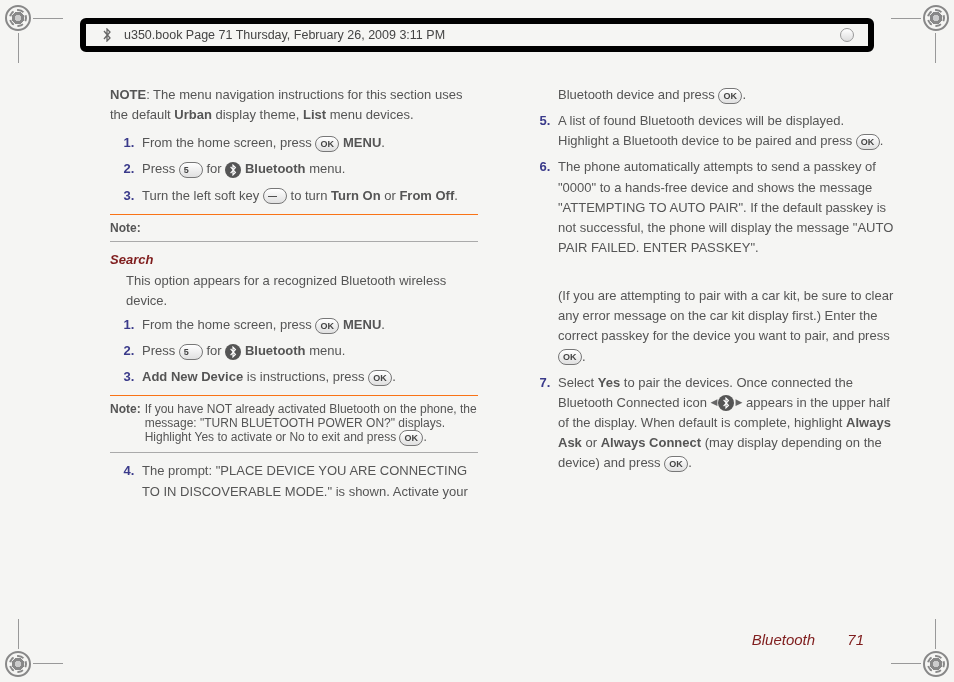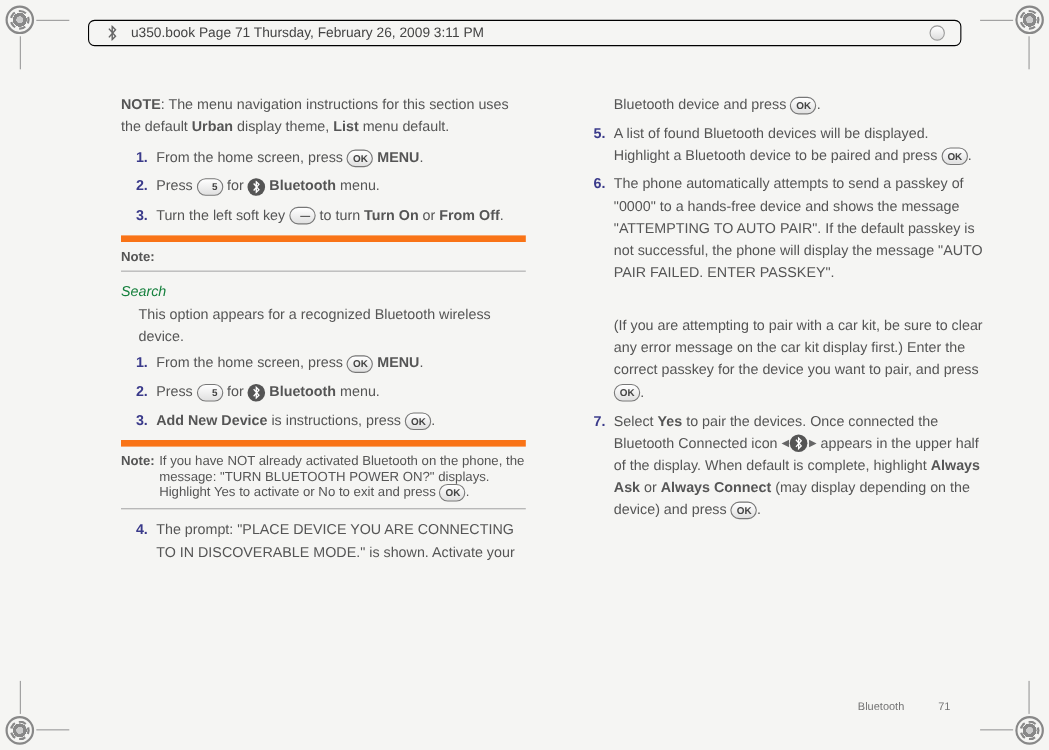--- a/index.html
+++ b/index.html
@@ -39,21 +39,21 @@
   .br .gear { bottom: 0; right: 0; }
   .crop-corner .hline { position:absolute; height:1px; width:30px; background:#999; }
   .crop-corner .vline { position:absolute; width:1px; height:30px; background:#999; }
   .tl .hline{top:13px;left:28px;} .tl .vline{left:13px;top:28px;}
   .tr .hline{top:13px;right:28px;} .tr .vline{right:13px;top:28px;}
   .bl .hline{bottom:13px;left:28px;} .bl .vline{left:13px;bottom:28px;}
   .br .hline{bottom:13px;right:28px;} .br .vline{right:13px;bottom:28px;}
 
   .header-frame {
     position: absolute; top: 18px; left: 80px; right: 80px;
-    border: 1px solid #000000; border-radius: 6px;
+    border: 6px solid #000000; border-radius: 6px;
     padding: 4px 14px; font-size: 12.5px; color: #444;
     display: flex; align-items: flex-end; gap: 10px;
   }
   .bt-icon-small {
     display: inline-flex; width: 14px; height: 14px; align-items: center; justify-content: center;
     font-size: 12px; color: #666;
   }
   .oval {
     width: 14px; height: 14px; border: 1px solid #999; border-radius: 50%;
     background: linear-gradient(#fff,#ddd);
@@ -64,49 +64,49 @@
     column-count: 2;
     column-gap: 48px;
   }
   .page p, .page li { line-height: 1.55; }
   .note-intro { margin: 0 0 8px; }
   ol.steps { padding-left: 28px; margin: 4px 0 8px; }
   ol.steps li { padding-left: 4px; margin-bottom: 6px; }
   ol.steps li::marker { font-weight: bold; color:#3a3a8a; }
   .keycap {
     display: inline-block; min-width: 24px; padding: 0 4px; border: 1px solid #777;
-    border-radius: 8px; font-size: 9px; font-weight: bold; text-align: right;
+    border-radius: 8px; font-size: 9px; font-weight: bold; text-align: left;
     background: linear-gradient(#fff,#e0e0e0); color:#444;
     vertical-align: middle; line-height: 14px;
   }
   .keycap.dash::after { content: '—'; }
   .bt-circle {
     display: inline-flex; width:16px; height:16px; background:#555; color:#fff;
     border-radius:50%; align-items:center; justify-content:center; font-size:11px;
     vertical-align: middle;
   }
   .bt-paired {
     display:inline-flex; align-items:center; gap:1px; vertical-align:middle;
   }
   .bt-paired .tri { font-size:9px; color:#666; }
   .note-block {
-    border-top: 6px solid #f97316; border-bottom: 1px solid #aaa;
+    border-top: 1px solid #f97316; border-bottom: 1px solid #aaa;
     padding: 6px 0; margin: 8px 0;
     font-size: 12px; display: flex; gap: 4px;
   }
   .note-block .nlabel { font-weight: bold; flex: 0 0 auto; }
   .note-block .nbody { flex: 1; }
   .section-head {
-    color: #15803d; font-weight: normal; font-style: italic;
+    color: #7f1d1d; font-weight: bold; font-style: italic;
     margin: 10px 0 4px; font-size: 13px;
   }
   .bold { font-weight: bold; }
   .footer {
     position: absolute; bottom: 34px; right: 90px;
-    font-size: 10px; color: #737373;
+    font-size: 15px; color: #7f1d1d; font-style: italic;
   }
   .footer .sec { margin-right: 28px; }
 </style>
 </head>
 <body>
 
 <div class="crop-corner tl">
     <div class="gear"></div>
     <div class="hline"></div>
     <div class="vline"></div>
@@ -134,21 +134,21 @@
       </svg>
   </span>
   <span>u350.book  Page 71  Thursday, February 26, 2009  3:11 PM</span>
   <span style="flex:1"></span>
   <span class="oval"></span>
 </div>
 
 <div class="page">
 
   <p class="note-intro">
-    <span class="bold">NOTE</span><span>: The menu navigation instructions for this section uses the default </span><span class="bold">Urban</span><span> display theme, </span><span class="bold">List</span><span> menu default.</span>
+    <span class="bold">NOTE</span><span>: The menu navigation instructions for this section uses the default </span><span class="bold">Urban</span><span> display theme, </span><span class="bold">List</span><span> menu devices.</span>
   </p>
 
   <ol class="steps">
     <li>
       <span>From the home screen, press </span><span class="keycap">OK</span><span> </span><span class="bold">MENU</span><span>.</span>
     </li>
     <li>
       <span>Press </span><span class="keycap">5</span><span> for </span><span class="bt-circle">
           <svg width="8" height="12" viewBox="0 0 10 14">
             <path d="M2 3 L8 10 L5 13 L5 1 L8 4 L2 11" fill="none" stroke="#fff" stroke-width="1.5"></path>

